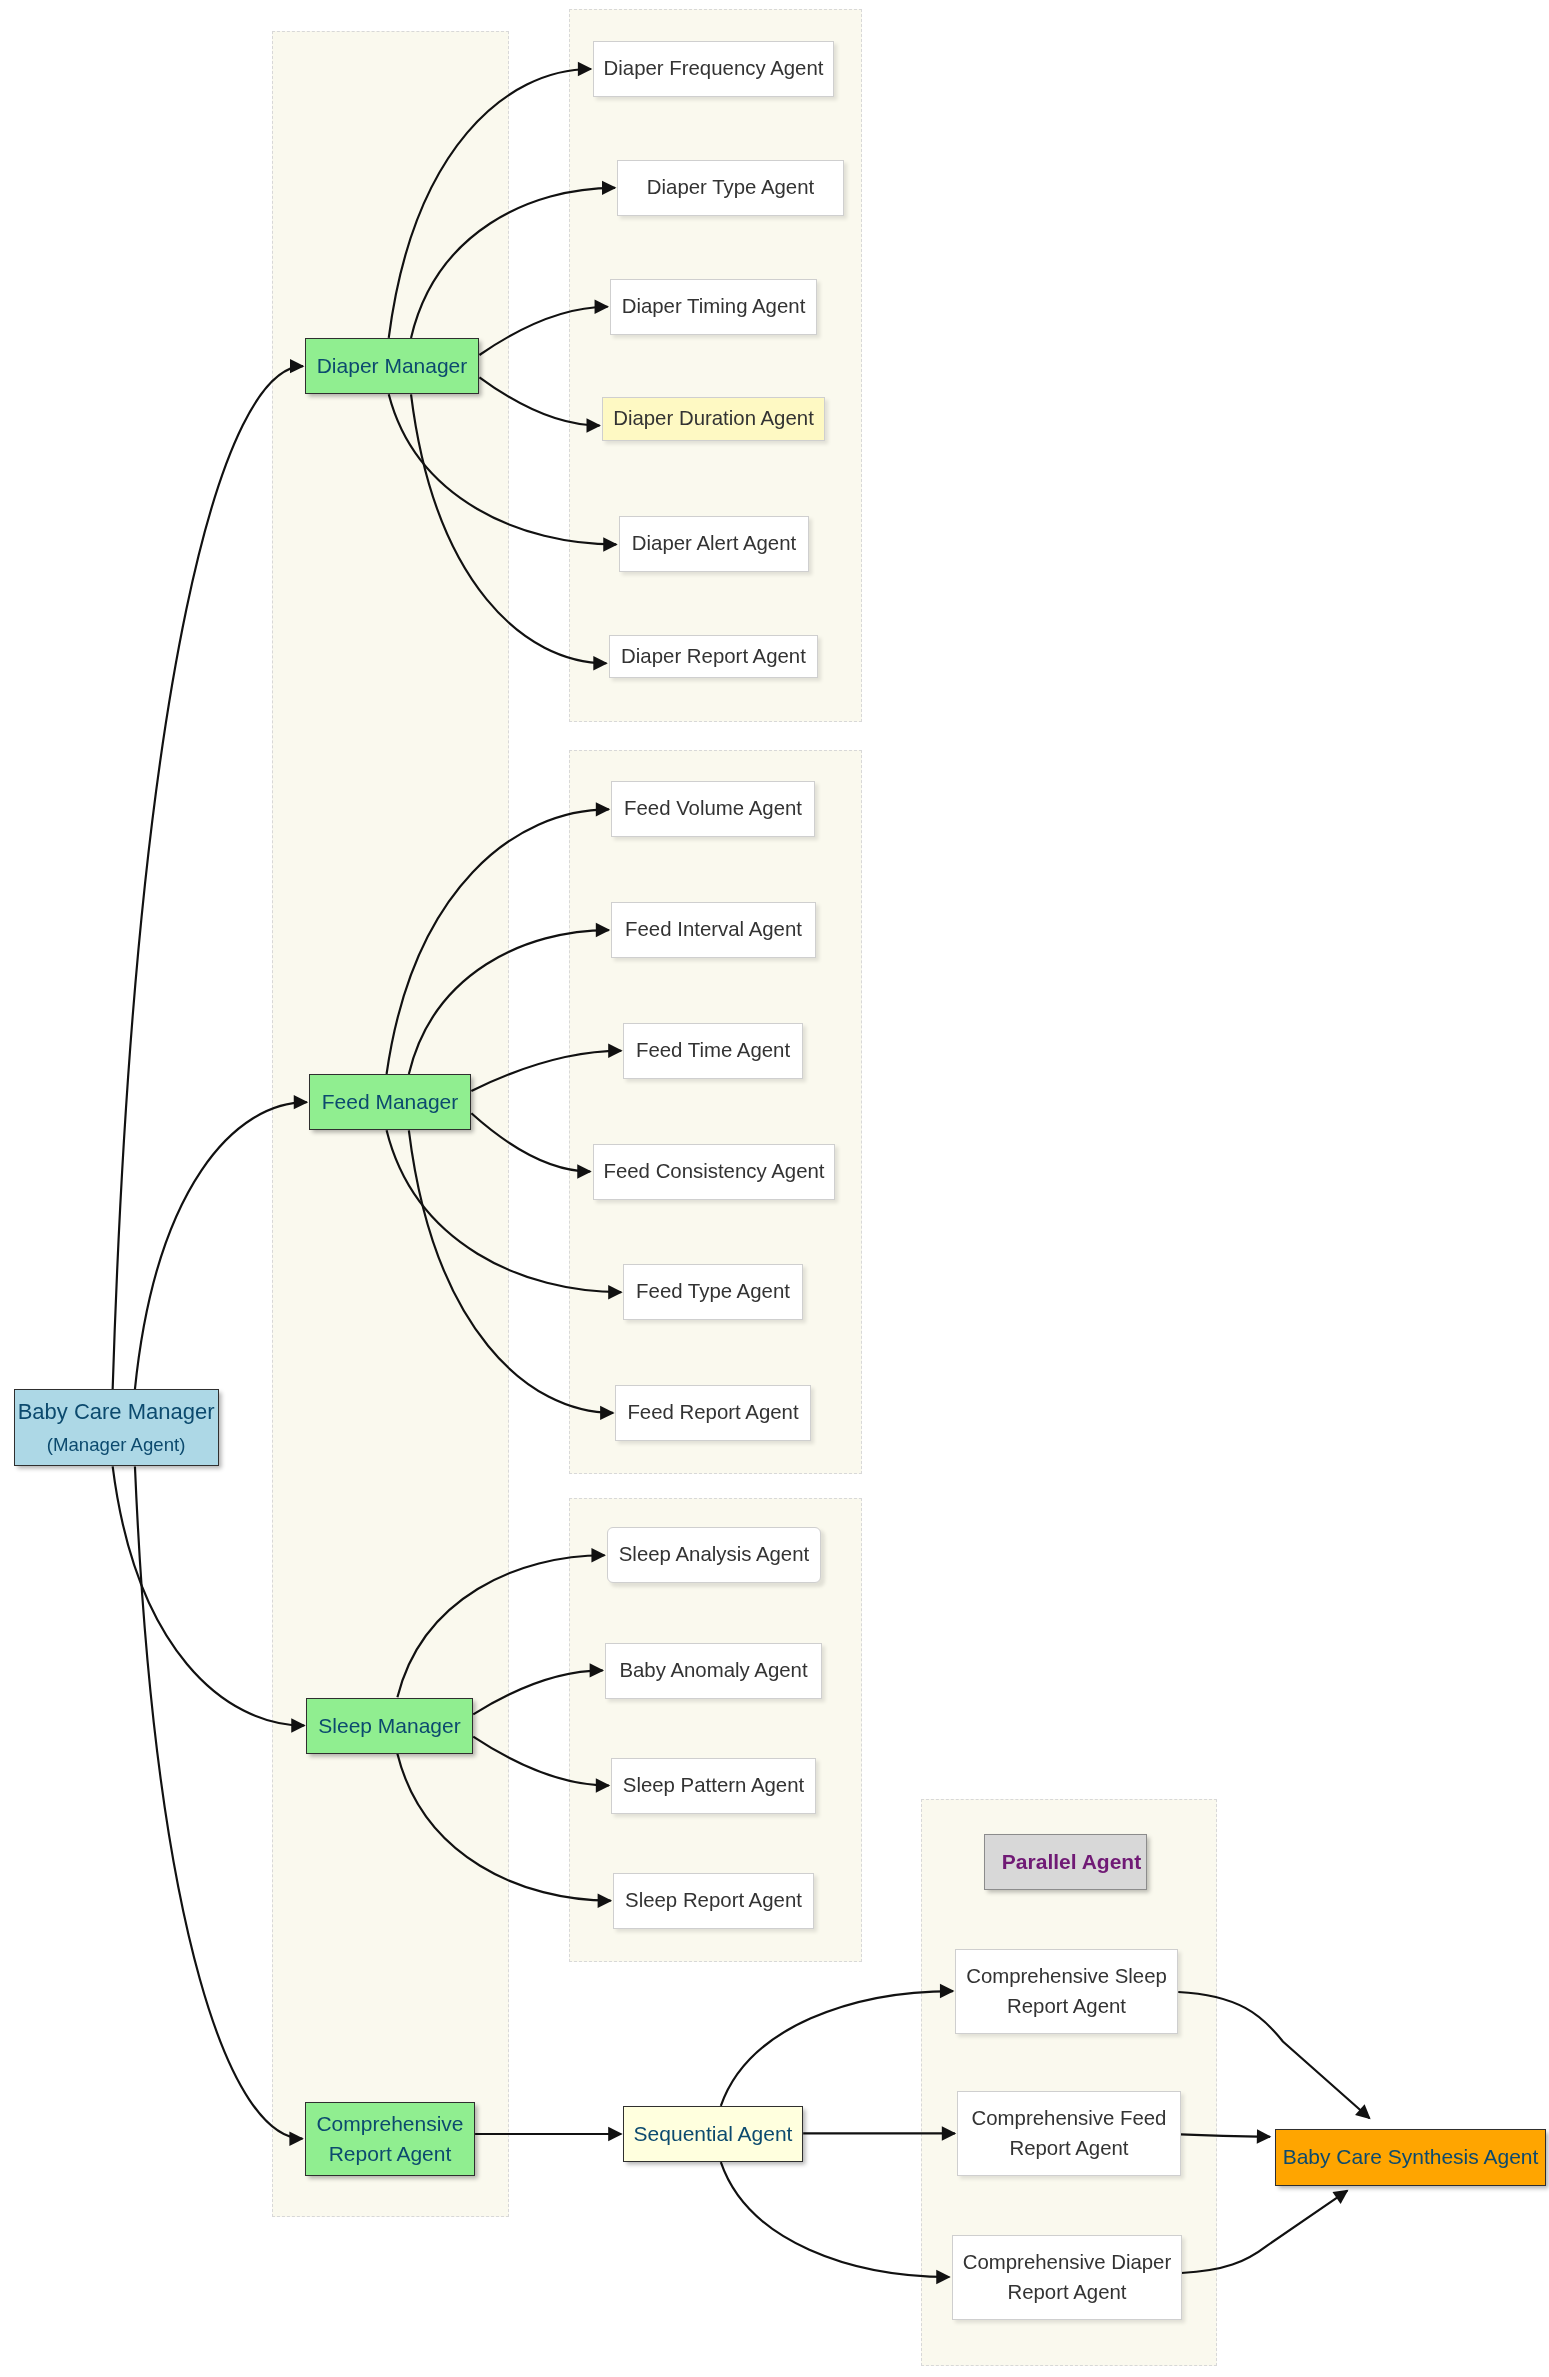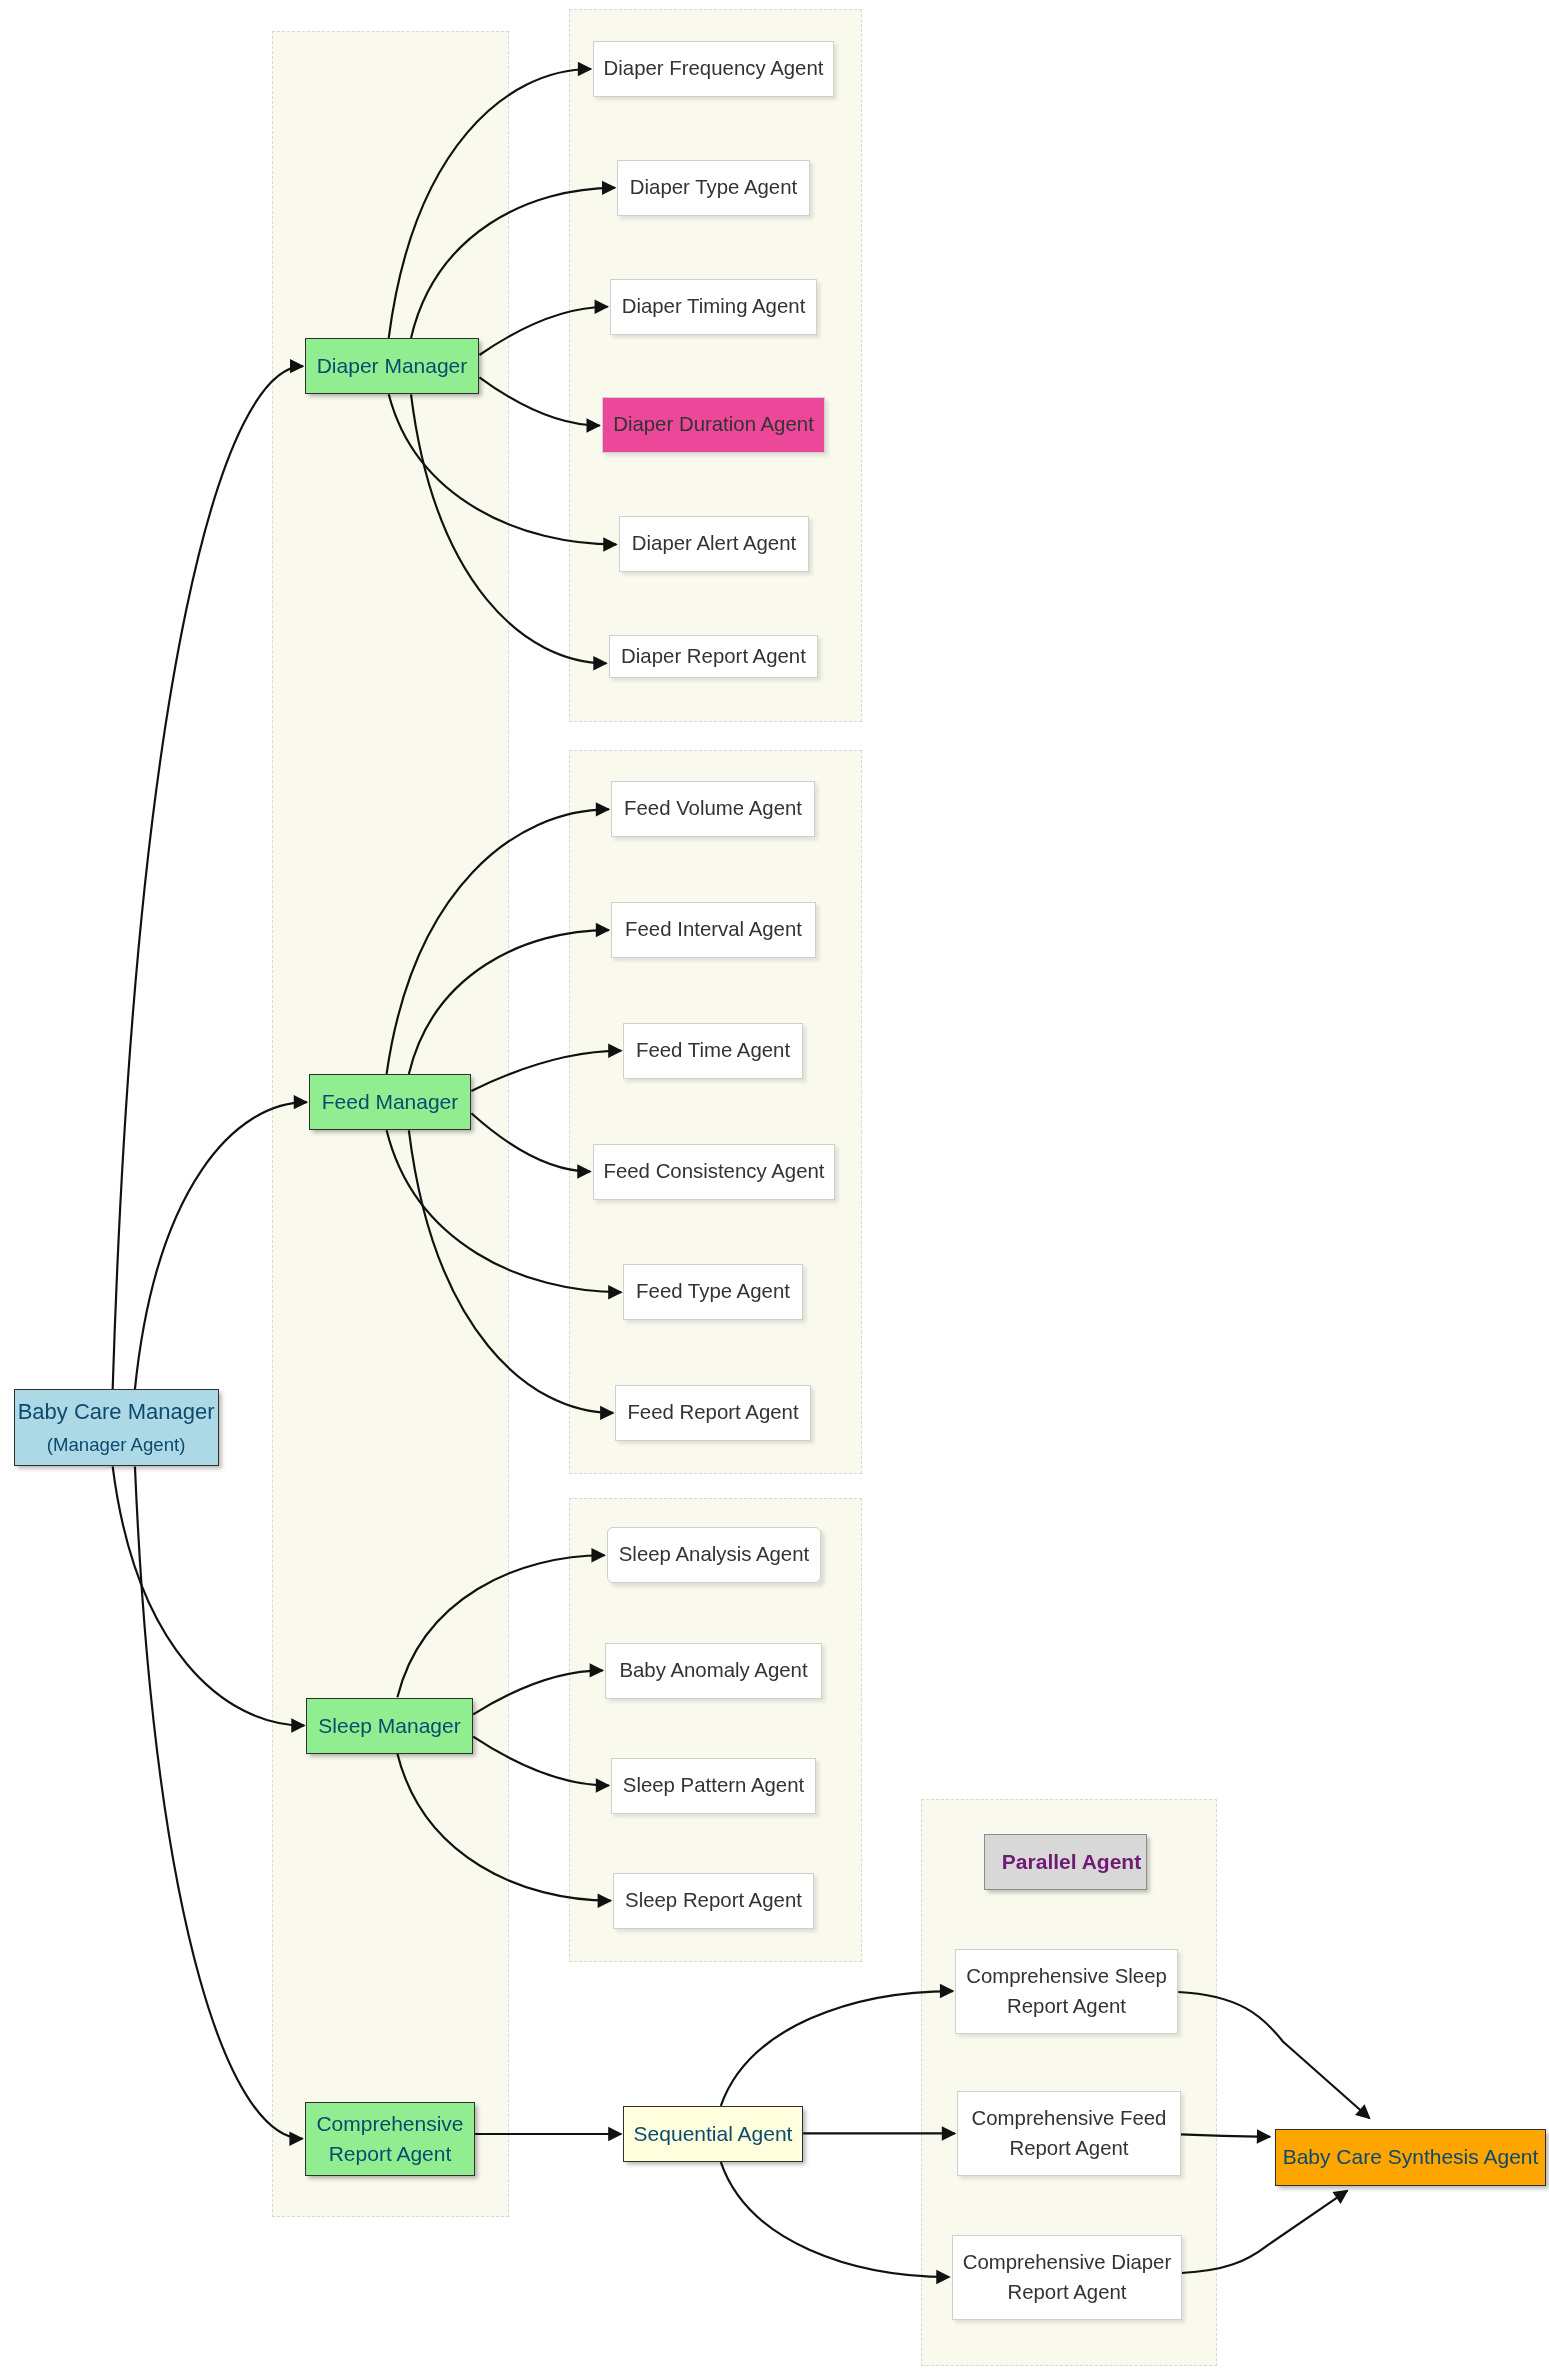--- a/index.html
+++ b/index.html
@@ -124,27 +124,27 @@
     <span>Sleep Manager</span>
   </div>
   <div class="node colored" id="n-comprehensive_report_agent" style="left: 305px; top: 2102px; width: 170px; height: 74px; background: rgb(144, 238, 144);">
     <span>Comprehensive
 Report Agent</span>
   </div>
 
   <div class="node white" id="n-diaper_frequency_agent" style="left: 593px; top: 41px; width: 241px; height: 56px; background: rgb(255, 255, 255);">
     <span>Diaper Frequency Agent</span>
   </div>
-  <div class="node white" id="n-diaper_type_agent" style="left: 617px; top: 160px; width: 193px; height: 56px; background: rgb(255, 255, 255);">
+  <div class="node white" id="n-diaper_type_agent" style="left: 617px; top: 160px; width: 227px; height: 56px; background: rgb(255, 255, 255);">
     <span>Diaper Type Agent</span>
   </div>
   <div class="node white" id="n-diaper_timing_agent" style="left: 610px; top: 279px; width: 207px; height: 56px; background: rgb(255, 255, 255);">
     <span>Diaper Timing Agent</span>
   </div>
-  <div class="node white" id="n-diaper_duration_agent" style="left: 602px; top: 397px; width: 223px; height: 56px; background: #ec4899; text-align: center;">
+  <div class="node white" id="n-diaper_duration_agent" style="left: 602px; top: 397px; width: 223px; height: 44px; background: #fef9c3; text-align: center;">
     <span>Diaper Duration Agent</span>
   </div>
   <div class="node white" id="n-diaper_alert_agent" style="left: 619px; top: 516px; width: 190px; height: 56px; background: rgb(255, 255, 255);">
     <span>Diaper Alert Agent</span>
   </div>
   <div class="node white" id="n-diaper_report_agent" style="left: 609px; top: 635px; width: 209px; height: 43px; background: rgb(255, 255, 255);">
     <span>Diaper Report Agent</span>
   </div>
 
   <div class="node white" id="n-feed_volume_agent" style="left: 611px; top: 781px; width: 204px; height: 56px; background: rgb(255, 255, 255);">

